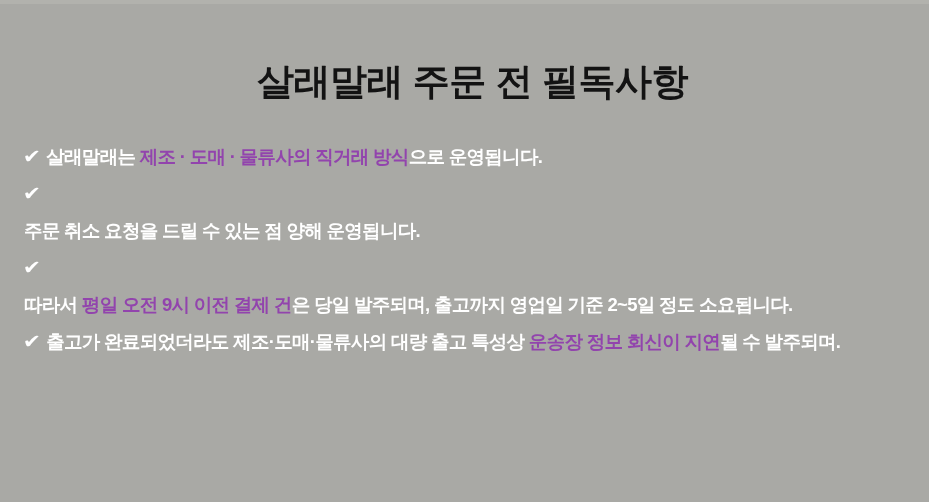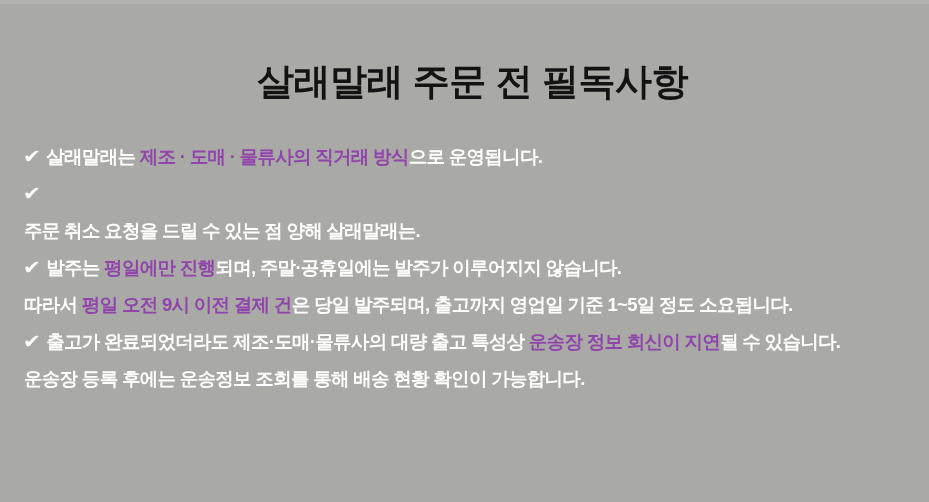--- a/index.html
+++ b/index.html
@@ -93,31 +93,27 @@
 
   <div id="notice-list">
       <div class="notice-line">
         <span class="check-icon">✔</span>
         <span class="line-text"><span class="seg plain">살래말래는 </span><span class="seg hl">제조 · 도매 · 물류사의 직거래 방식</span><span class="seg plain">으로 운영됩니다.</span></span>
       </div>
       <div class="notice-line">
         <span class="check-icon">✔</span>
       </div>
       <div class="notice-line cont">
-        <span class="line-text"><span class="seg plain">주문 취소 요청을 드릴 수 있는 점 양해 살래말래는.</span></span>
+        <span class="line-text"><span class="seg plain">주문 취소 요청을 드릴 수 있는 점 양해 운영됩니다.</span></span>
       </div>
       <div class="notice-line">
         <span class="check-icon">✔</span>
-        <span class="line-text"><span class="seg plain">발주는 </span><span class="seg hl">평일에만 진행</span><span class="seg plain">되며, 주말·공휴일에는 발주가 이루어지지 않습니다.</span></span>
       </div>
       <div class="notice-line cont">
-        <span class="line-text"><span class="seg plain">따라서 </span><span class="seg hl">평일 오전 9시 이전 결제 건</span><span class="seg plain">은 당일 발주되며, 출고까지 영업일 기준 1~5일 정도 소요됩니다.</span></span>
+        <span class="line-text"><span class="seg plain">따라서 </span><span class="seg hl">평일 오전 9시 이전 결제 건</span><span class="seg plain">은 당일 발주되며, 출고까지 영업일 기준 2~5일 정도 소요됩니다.</span></span>
       </div>
       <div class="notice-line">
         <span class="check-icon">✔</span>
-        <span class="line-text"><span class="seg plain">출고가 완료되었더라도 제조·도매·물류사의 대량 출고 특성상 </span><span class="seg hl">운송장 정보 회신이 지연</span><span class="seg plain">될 수 있습니다.</span></span>
-      </div>
-      <div class="notice-line cont">
-        <span class="line-text"><span class="seg plain">운송장 등록 후에는 운송정보 조회를 통해 배송 현황 확인이 가능합니다.</span></span>
+        <span class="line-text"><span class="seg plain">출고가 완료되었더라도 제조·도매·물류사의 대량 출고 특성상 </span><span class="seg hl">운송장 정보 회신이 지연</span><span class="seg plain">될 수 발주되며.</span></span>
       </div>
     </div>
 
 </div>
 
 </body></html>

